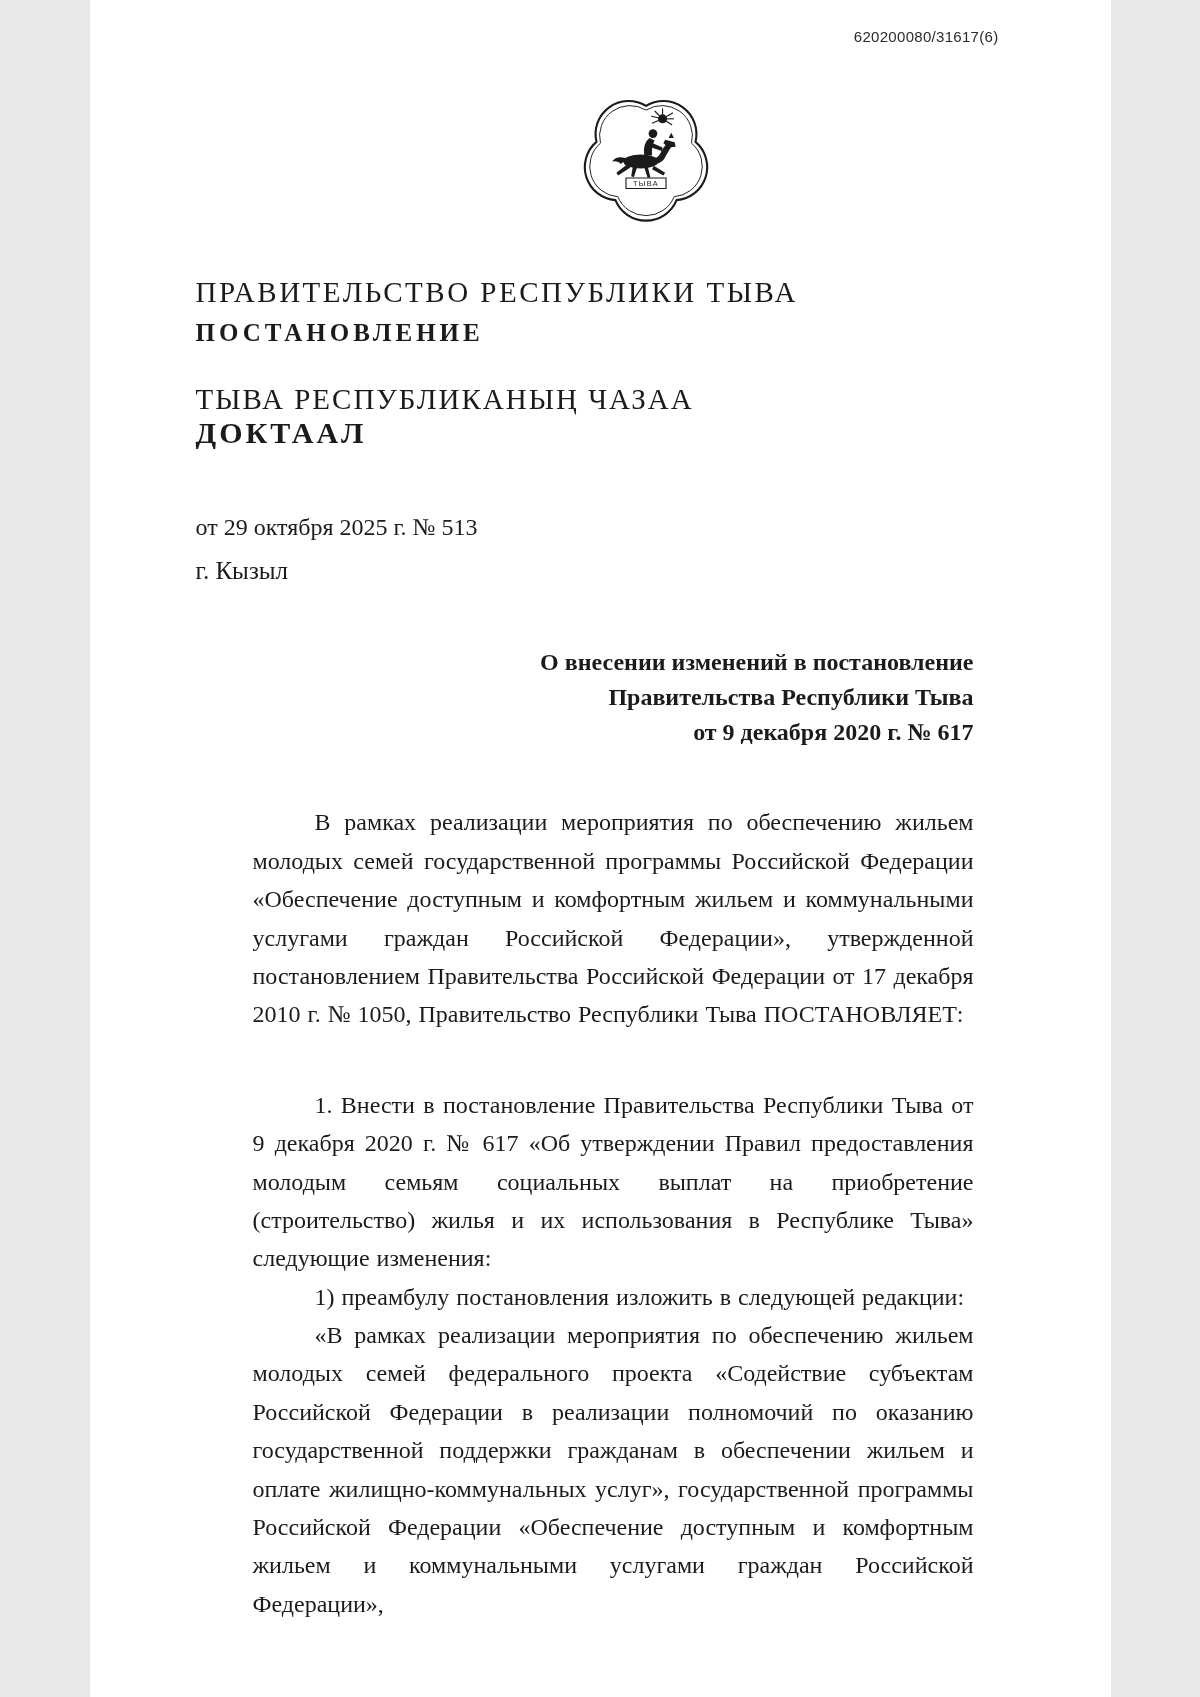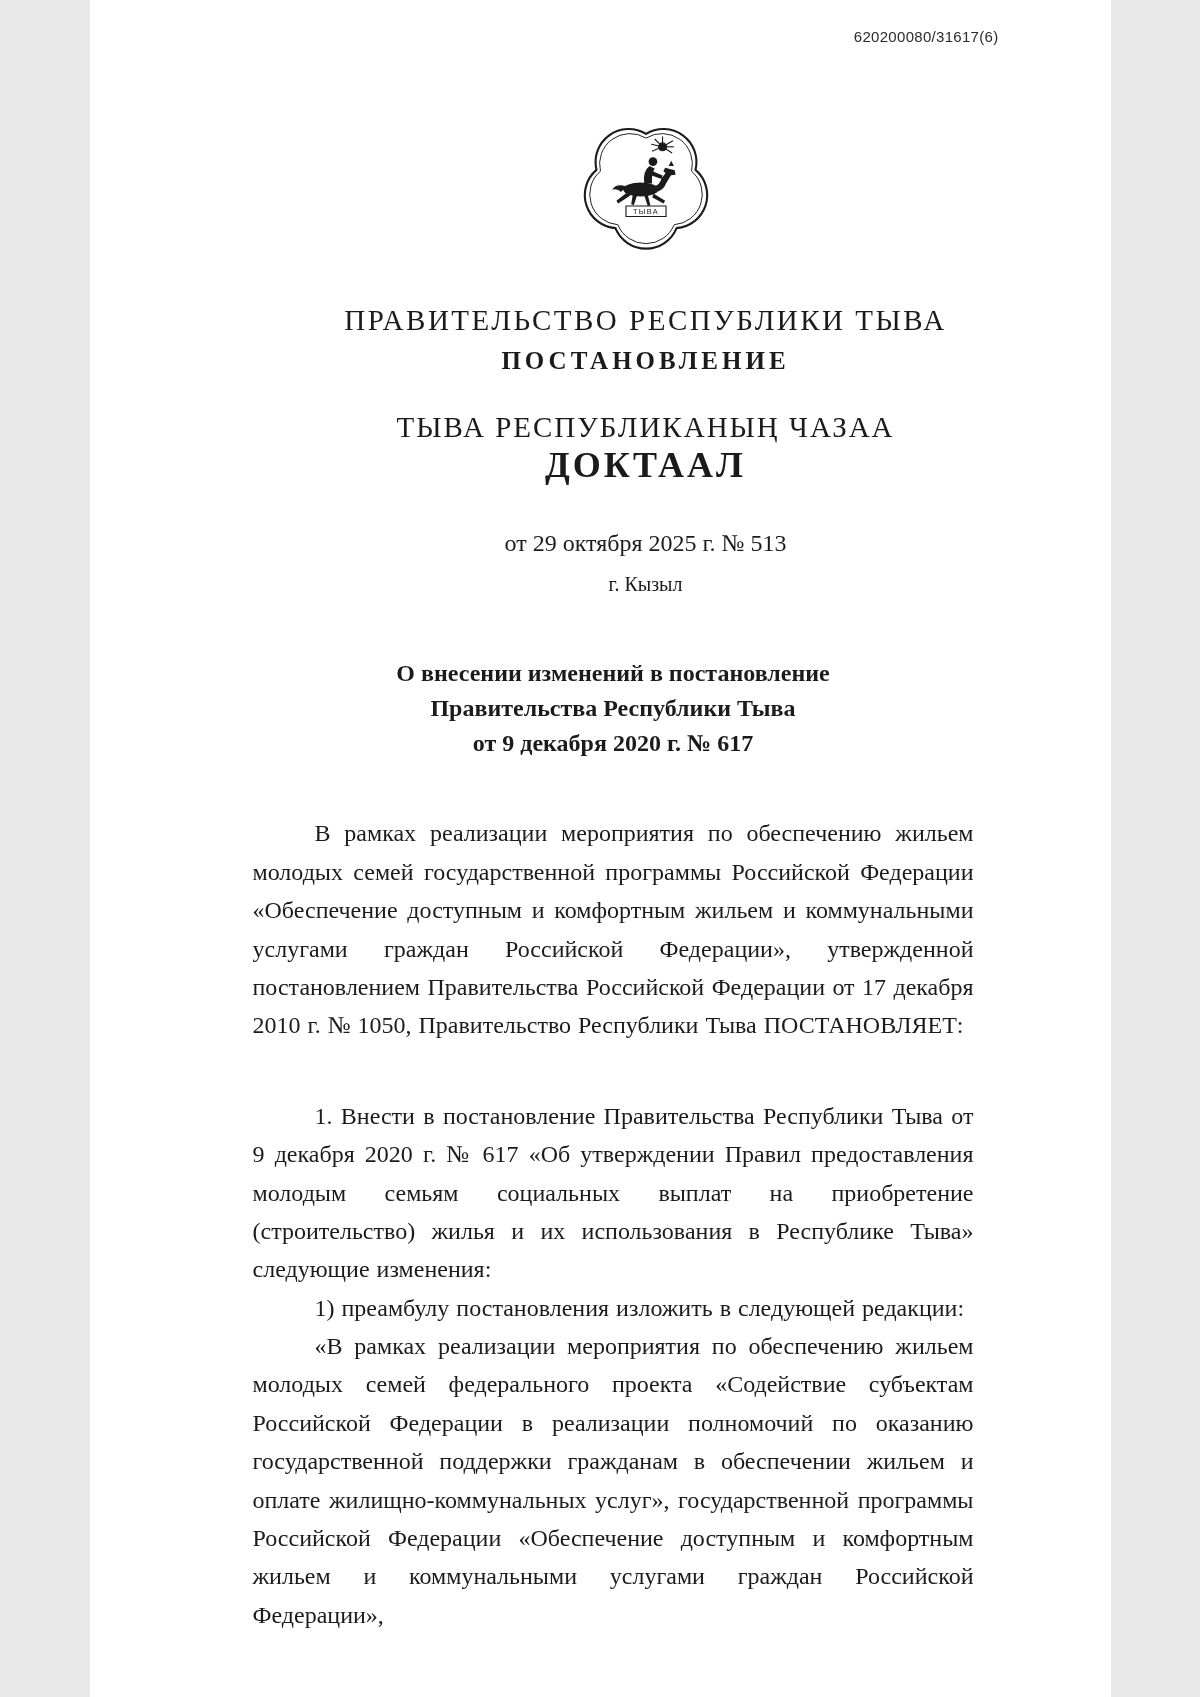--- a/index.html
+++ b/index.html
@@ -19,35 +19,34 @@
     top: 28px;
     right: 112px;
     font-family: "Liberation Sans", "DejaVu Sans", sans-serif;
     font-size: 15px;
     color: #2a2a2a;
     letter-spacing: 0.3px;
   }
   .header-block {
     width: 900px;
     margin: 0 0 0 106px;
-    padding-top: 112px;
-    text-align: center;
+    padding-top: 84px;
   }
   .emblem { display: block; margin: 0 auto 44px auto; width: 152px; height: 148px; }
   .org-ru   { font-size: 29px; letter-spacing: 2.5px; margin-bottom: 10px; white-space: nowrap; }
   .type-ru  { font-size: 25px; font-weight: bold; letter-spacing: 4px; margin-bottom: 36px; white-space: nowrap; }
   .org-tyv  { font-size: 29px; letter-spacing: 2px; white-space: nowrap; }
-  .type-tyv { font-size: 36px; font-weight: bold; letter-spacing: 3px; margin-bottom: 44px; white-space: nowrap; }
+  .type-tyv { font-size: 30px; font-weight: bold; letter-spacing: 3px; margin-bottom: 64px; white-space: nowrap; }
   .date-line { font-size: 24px; margin-bottom: 16px; }
-  .place-line { font-size: 20px; }
+  .place-line { font-size: 25px; }
   .body-block {
     margin: 60px 137px 0 163px;
   }
   .subject {
-    text-align: center;
+    text-align: right;
     font-weight: bold;
     font-size: 24px;
     line-height: 1.45;
     margin-bottom: 54px;
   }
   .para {
     font-size: 24px;
     line-height: 1.6;
     text-align: justify;
     text-indent: 62px;

